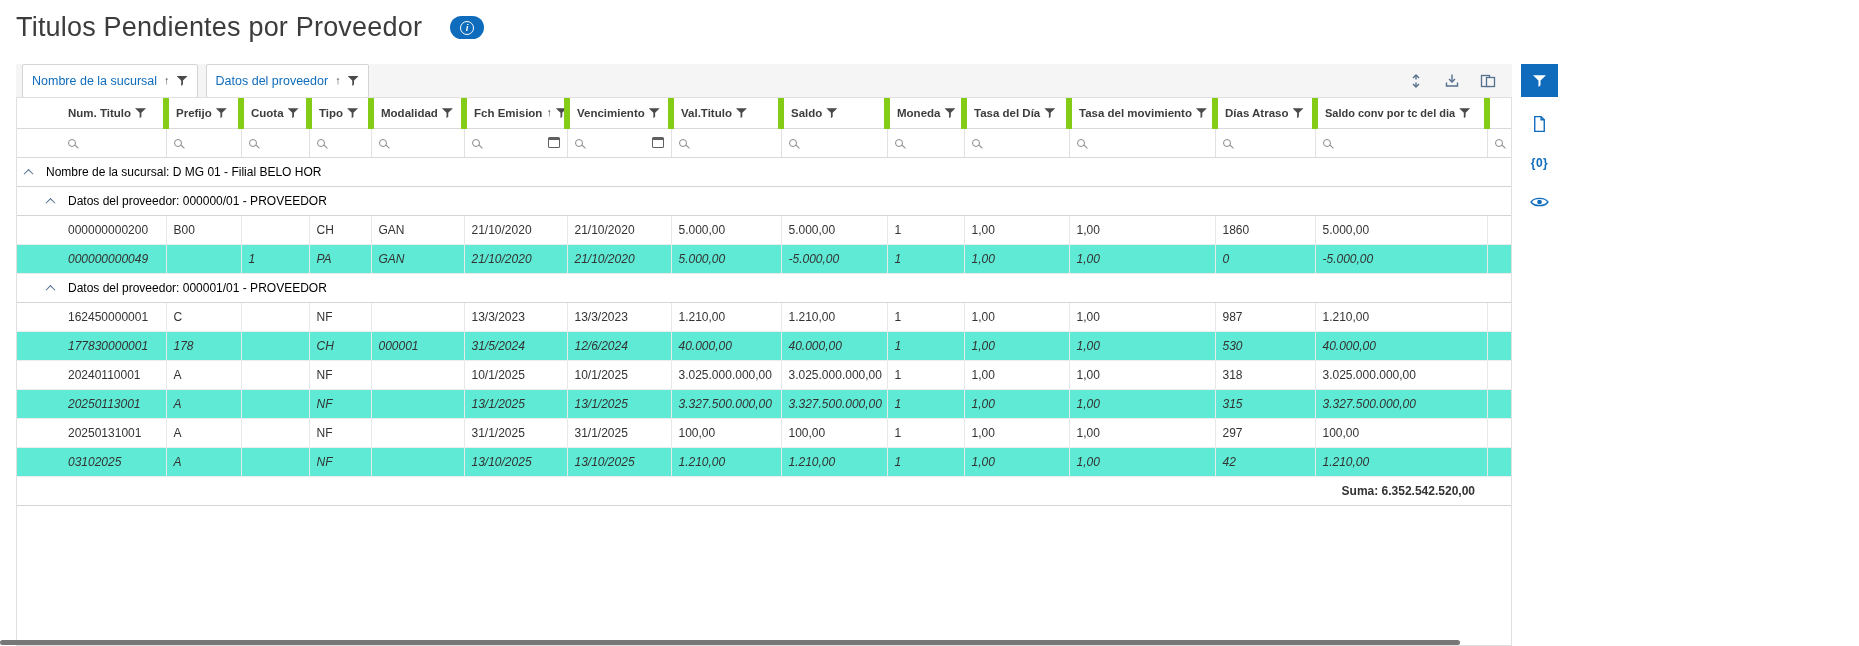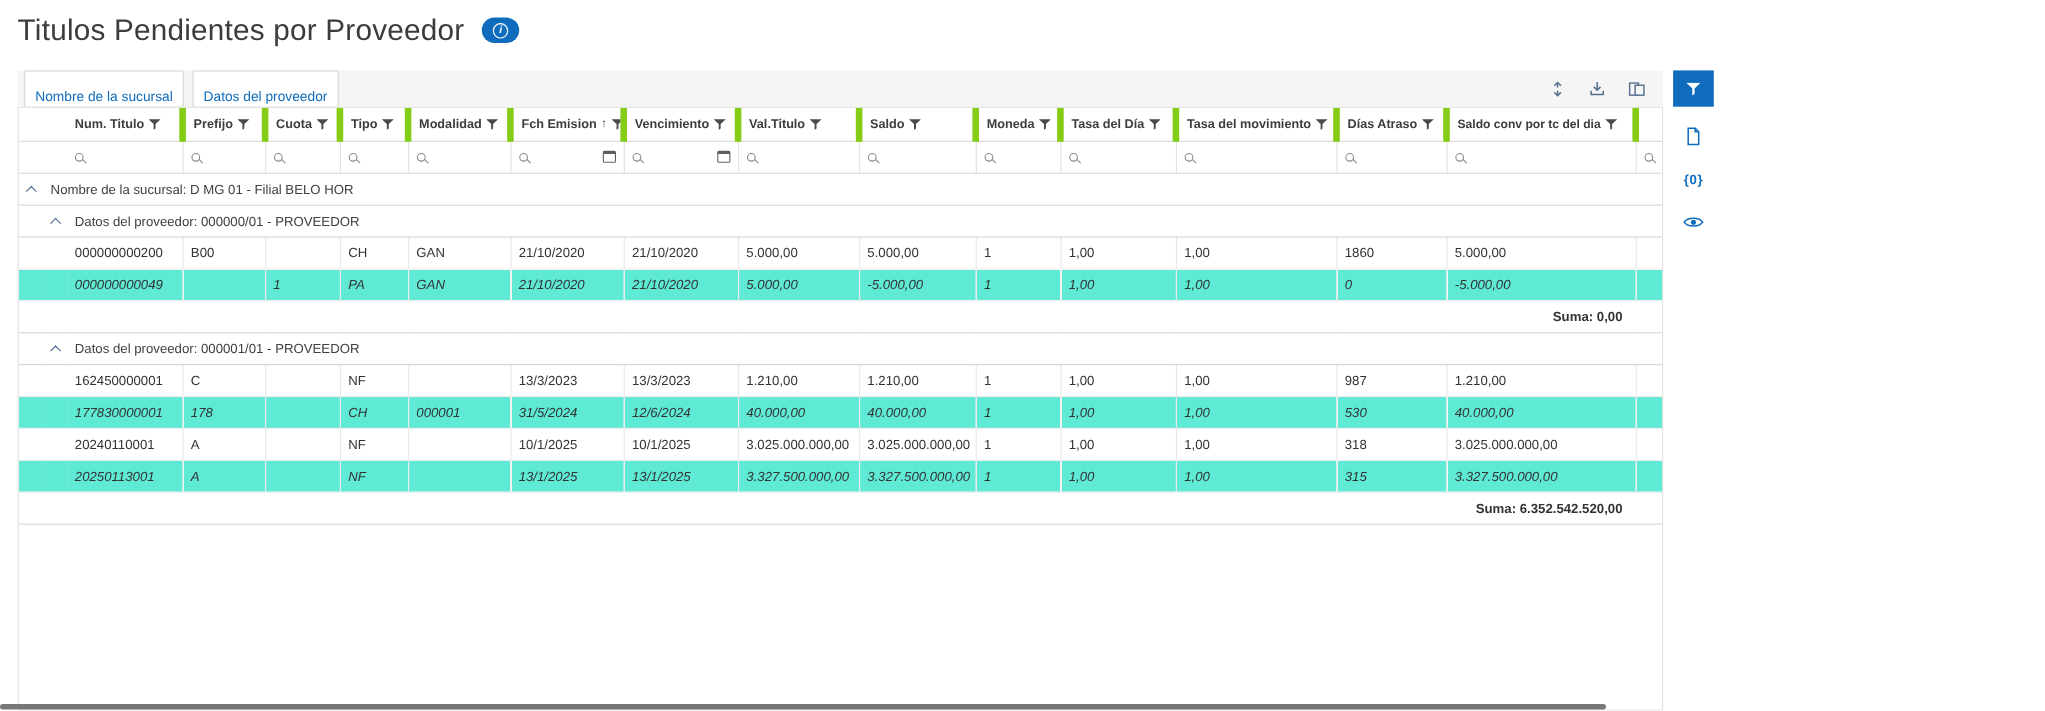--- a/index.html
+++ b/index.html
@@ -6,30 +6,30 @@
   html,body { width: 1859px; height: 646px; }
   body {
     background: #ffffff;
     font-family: "Liberation Sans", sans-serif;
     position: relative;
     overflow: hidden;
     color: #333;
   }
 
   
-  .title-row { position: absolute; top: 12px; left: 16px; display: flex; align-items: center; gap: 16px; }
+  .title-row { position: absolute; top: 12px; left: 16px; display: flex; align-items: center; gap: 28px; }
   .page-title { font-size: 27px; font-weight: 400; color: #3c3c3c; letter-spacing: .2px; }
   .info-badge { width: 34px; height: 23px; border-radius: 12px; background: #0f6cbd; display: flex; align-items: center; justify-content: center; cursor: pointer; }
   .info-badge .ic { width: 14px; height: 14px; border: 1.3px solid #fff; border-radius: 50%; color: #fff; font-size: 9.5px; font-weight: 700; font-style: italic; display: flex; align-items: center; justify-content: center; line-height: 1; }
 
   
   .grid-shell { position: absolute; left: 16px; top: 64px; width: 1496px; height: 582px; }
 
   .group-band { height: 33px; background: #f5f5f5; display: flex; align-items: center; gap: 8px; padding: 0 6px; }
-  .chip { background: #fff; border: 1px solid #d4d4d4; border-radius: 2px; height: 25px; display: flex; align-items: center; gap: 7px; padding: 16px 9px; font-size: 12.5px; color: #0f6cbd; cursor: pointer; white-space: nowrap; flex-direction: column; }
+  .chip { background: #fff; border: 1px solid #d4d4d4; border-radius: 2px; height: 25px; display: flex; align-items: center; gap: 7px; padding: 16px 9px; font-size: 12.5px; color: #0f6cbd; cursor: pointer; white-space: nowrap; }
   .sort-arrow { color: #4d4d4d; font-size: 11px; line-height: 1; }
   .funnel { width: 11px; height: 11px; background: #4a4a4a; flex: none;
             clip-path: polygon(0 10%, 100% 10%, 58% 50%, 58% 86%, 42% 100%, 42% 50%); }
   .band-icons { margin-left: auto; display: flex; gap: 12px; margin-right: 6px; }
   .band-btn { width: 24px; height: 24px; display: flex; align-items: center; justify-content: center; cursor: pointer; }
 
   
   .table-wrap { border: 1px solid #e0e0e0; height: 549px; background: #fff; overflow: hidden; position: relative; }
   table { border-collapse: collapse; table-layout: fixed; width: 1494px; }
   th, td { height: 29px; padding: 0 7px; font-size: 12px; color: #333; white-space: nowrap; overflow: hidden; vertical-align: middle; text-align: left; }
@@ -45,21 +45,21 @@
   .fwrap { display: flex; align-items: center; justify-content: space-between; }
   .search-ic { width: 8px; height: 8px; border: 1.4px solid #8a8a8a; border-radius: 50%; position: relative; flex: none; }
   .search-ic::after { content: ""; position: absolute; width: 5px; height: 1.4px; background: #8a8a8a; transform: rotate(45deg); right: -4px; bottom: -2px; }
   .cal-ic { width: 12px; height: 11px; border: 1.2px solid #5f5f5f; border-top: 3.5px solid #5f5f5f; border-radius: 1.5px; flex: none; cursor: pointer; }
 
   .drow td { border-bottom: 1px solid #ececec; border-right: 1px solid #e8e8e8; }
   .drow td.gcell, .drow td.filler { border-right: none; }
   .drow.alt { background: #5eead4; font-style: italic; }
   td.ar { text-align: left; }
 
-  .group-row td { border-bottom: 1px solid #d5d5d5; font-size: 12px; color: #404040; }
+  .group-row td { border-bottom: 1px solid #d5d5d5; font-size: 12px; color: #000000; }
   .chev-cell { padding: 0; text-align: center; cursor: pointer; }
   .chev-up { display: inline-block; width: 7px; height: 7px; border-left: 1.6px solid #4f6b8f; border-top: 1.6px solid #4f6b8f; transform: rotate(45deg) translate(1px,1px); }
 
   .summary-row td { border-bottom: 1px solid #d5d5d5; font-weight: 700; }
   .summary-cell { text-align: right; padding-right: 12px; }
 
   
   .side-strip { position: absolute; left: 1521px; top: 64px; width: 37px; display: flex; flex-direction: column; align-items: center; }
   .filter-btn { width: 37px; height: 33px; background: #0f6cbd; display: flex; align-items: center; justify-content: center; cursor: pointer; }
   .filter-btn .funnel { background: #fff; width: 13px; height: 13px; }
@@ -359,24 +359,20 @@
         <td class="ar">5.000,00</td>
         <td class="ar">-5.000,00</td>
         <td class="ar">1</td>
         <td class="ar">1,00</td>
         <td class="ar">1,00</td>
         <td>0</td>
         <td class="ar">-5.000,00</td>
         <td class="filler"></td>
       </tr>
 
-      <tr class="summary-row">
-        <td colspan="16" class="summary-cell">Suma: 0,00</td>
-        <td class="filler"></td>
-      </tr>
 
       <tr class="group-row">
         <td class="gcell"></td>
         <td class="chev-cell"><span class="chev-up"></span></td>
         <td colspan="15">Datos del proveedor: 000001/01 - PROVEEDOR</td>
       </tr>
 
       <tr class="drow">
         <td class="gcell"></td>
             <td class="gcell"></td>
@@ -450,21 +446,59 @@
         <td class="ar">3.327.500.000,00</td>
         <td class="ar">3.327.500.000,00</td>
         <td class="ar">1</td>
         <td class="ar">1,00</td>
         <td class="ar">1,00</td>
         <td>315</td>
         <td class="ar">3.327.500.000,00</td>
         <td class="filler"></td>
       </tr>
 
-
+      <tr class="drow">
+        <td class="gcell"></td>
+            <td class="gcell"></td>
+        <td>20250131001</td>
+        <td>A</td>
+        <td></td>
+        <td>NF</td>
+        <td></td>
+        <td>31/1/2025</td>
+        <td>31/1/2025</td>
+        <td class="ar">100,00</td>
+        <td class="ar">100,00</td>
+        <td class="ar">1</td>
+        <td class="ar">1,00</td>
+        <td class="ar">1,00</td>
+        <td>297</td>
+        <td class="ar">100,00</td>
+        <td class="filler"></td>
+      </tr>
+
+      <tr class="drow alt">
+        <td class="gcell"></td>
+            <td class="gcell"></td>
+        <td>03102025</td>
+        <td>A</td>
+        <td></td>
+        <td>NF</td>
+        <td></td>
+        <td>13/10/2025</td>
+        <td>13/10/2025</td>
+        <td class="ar">1.210,00</td>
+        <td class="ar">1.210,00</td>
+        <td class="ar">1</td>
+        <td class="ar">1,00</td>
+        <td class="ar">1,00</td>
+        <td>42</td>
+        <td class="ar">1.210,00</td>
+        <td class="filler"></td>
+      </tr>
 
       <tr class="summary-row">
         <td colspan="16" class="summary-cell">Suma: 6.352.542.520,00</td>
         <td class="filler"></td>
       </tr>
     </tbody>
       </table>
   </div>
 </div>
 

